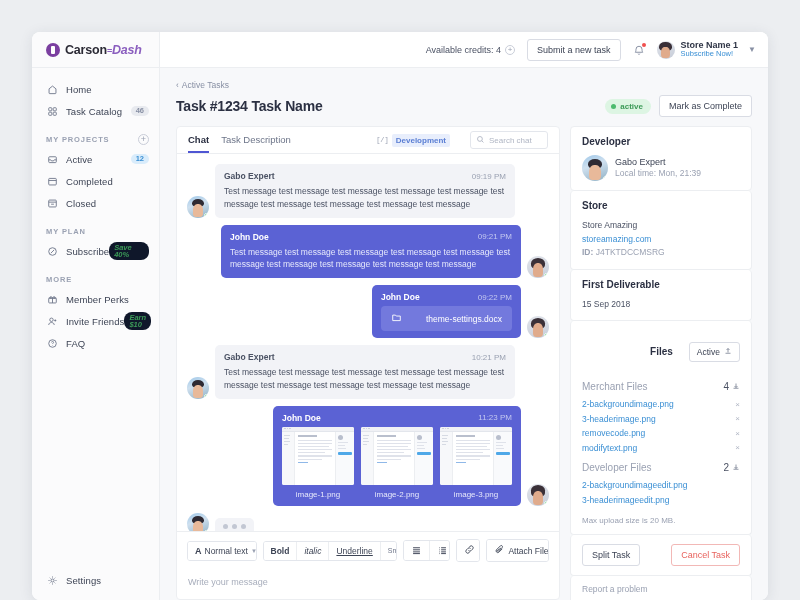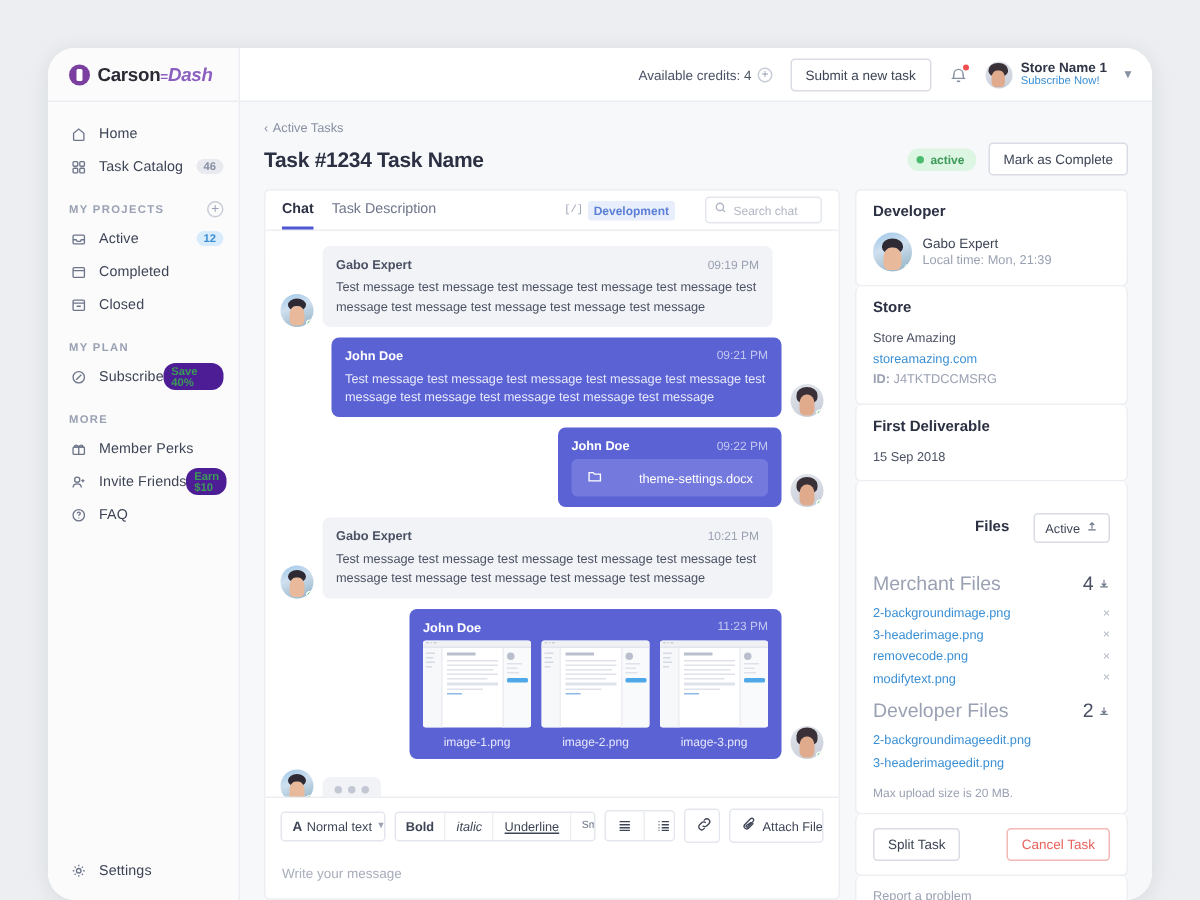--- a/index.html
+++ b/index.html
@@ -8,21 +8,21 @@
     font-family:"Liberation Sans", sans-serif;
     background:#eceef1;
     font-size:11px;
     color:#2e3445;
     -webkit-font-smoothing:antialiased;
   }
   .app {
     position:absolute; left:32px; top:32px;
     width:736px; height:568px;
     background:#ffffff;
-    border-radius:18px;
+    border-radius:8px;
     box-shadow:0 2px 14px rgba(40,45,70,.10);
     overflow:hidden;
     display:flex;
   }
   
   .sidebar {
     width:128px; height:100%;
     background:#fbfbfc;
     border-right:1px solid #eceef1;
     display:flex; flex-direction:column;
@@ -58,21 +58,21 @@
     color:#6d7589;
   }
   .nav-ico svg{ display:block; }
   .nav-label{ font-size:9.5px; color:#3d4455; flex:1; white-space:nowrap; letter-spacing:.1px;}
   .badge{
     font-size:7.5px; font-weight:700; border-radius:8px;
     padding:1.5px 5px; line-height:1;
   }
   .badge.gray{ background:#e8eaef; color:#8890a4; }
   .badge.blue{ background:#d9ecfb; color:#3a8fd4; }
-  .badge.green{ background:#4c1d95; color:#3c9a58; }
+  .badge.green{ background:#0f172a; color:#3c9a58;font-style:italic; }
   .sec-head{
     display:flex;align-items:center;
     padding:14px 10px 5px 14px; height:26px;
   }
   .sec-title{ font-size:7.5px; letter-spacing:.9px; color:#9aa1b2; font-weight:700; flex:1;}
   .plus-ico{ width:11px;height:11px;border:1px solid #c9cdd8;border-radius:50%;
     color:#9aa1b2;font-size:9px;line-height:9px;text-align:center;cursor:pointer;}
   .settings-row{
     border-top:0; padding-bottom:18px;
   }
@@ -199,21 +199,21 @@
   .dev-row .avatar{width:26px;height:26px;flex:0 0 26px;}
   .dev-name{font-size:9px;color:#3d4455;line-height:1.35;}
   .dev-time{font-size:8.5px;color:#9aa1b2;line-height:1.35;}
   .kv{font-size:8.5px;color:#4a5163;line-height:1.6;}
   .kv a{color:#3a8fd4;text-decoration:none;}
   .kv .lbl{color:#9aa1b2;font-weight:700;}
   .kv .id{color:#9aa1b2;}
   .files-h{display:flex;align-items:center;margin-bottom:8px;}
   .files-h .card-h{flex:1;margin:16px;text-align:right;}
   .btn.sm{padding:4px 7px;font-size:8.5px;display:flex;align-items:center;gap:4px;}
-  .f-sub{display:flex;align-items:center;font-size:13px;color:#9aa1b2;margin:7px 0 5px 0;}
+  .f-sub{display:flex;align-items:center;font-size:10px;color:#9aa1b2;margin:7px 0 5px 0;}
   .f-sub .n{margin-left:auto;color:#4a5163;display:flex;align-items:center;gap:3px;}
   .f-row{display:flex;align-items:center;font-size:8.5px;line-height:1.7;}
   .f-row a{color:#3a8fd4;text-decoration:none;}
   .f-row .x{margin-left:auto;color:#b0b6c4;font-size:8px;cursor:pointer;}
   .f-note{font-size:8px;color:#9aa1b2;margin-top:9px;}
   .act-row{display:flex;align-items:center;padding:9px 11px;}
   .btn.danger{color:#e8635e;border-color:#f2b8b6;}
   .act-row .sp{flex:1;}
   .report{padding:8px 11px;font-size:8.5px;color:#9aa1b2;cursor:pointer;}
   

